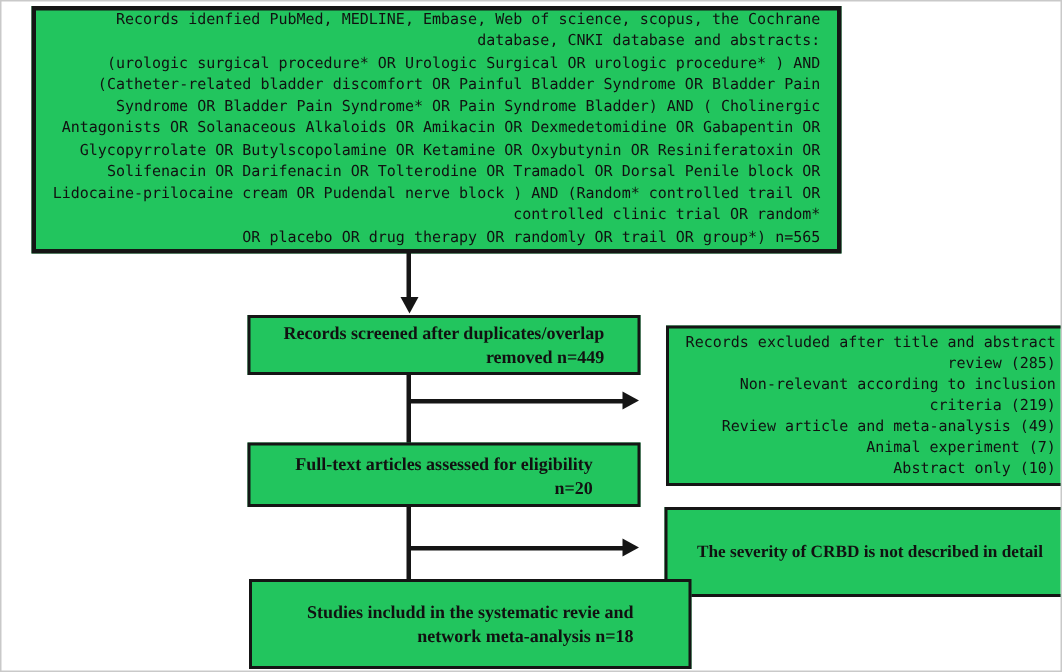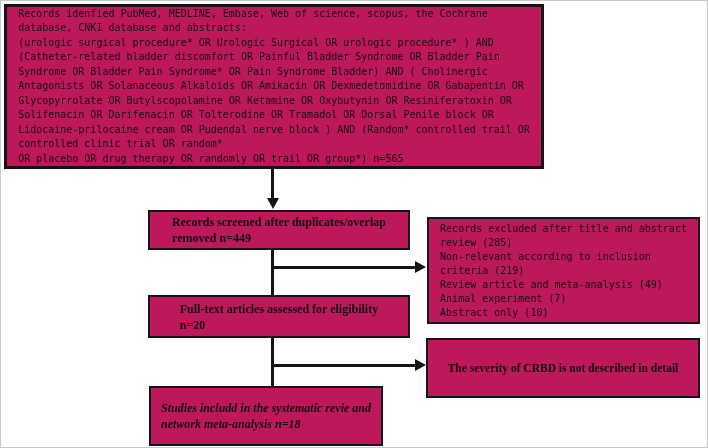--- a/index.html
+++ b/index.html
@@ -3,39 +3,40 @@
 <meta charset="utf-8">
 <style>
   html,body { margin:0; padding:0; background:#ffffff; }
   .canvas {
     position:relative; width:708px; height:448px; background:#ffffff;
     border:1px solid #c9c9c9; box-sizing:border-box; overflow:hidden;
     font-family:"Liberation Sans", sans-serif;
   }
   .box {
     position:absolute; box-sizing:border-box; border:2px solid #151515;
-    background:#be185d; display:flex; align-items:center; justify-content:center;
-    text-align:left;
+    background:#22c55e; display:flex; align-items:center; justify-content:center;
+    text-align:right;
+    margin-left:17px;
   }
   .mono-text {
     font-family:"DejaVu Sans Mono","Liberation Mono",monospace;
     font-size:10px; line-height:14.5px; color:#111111; white-space:pre-line;
   }
   .serif-text {
     font-family:"Liberation Serif","DejaVu Serif",serif; font-weight:bold;
     font-size:12px; line-height:16px; color:#111111; white-space:pre-line;
   }
   #identification-box { left:3px;   top:3px;   width:540px; height:165px; border-width:3px; }
   #screened-box       { left:147px; top:209px; width:262px; height:40px;  }
   #excluded-box       { left:426px; top:216px; width:273px; height:107px; }
   #excluded-box .mono-text { line-height:14px; }
   #fulltext-box       { left:147px; top:294px; width:262px; height:43px;  }
   #severity-box       { left:425px; top:337px; width:274px; height:60px;  }
   #severity-box .serif-text { font-size:11.5px; }
-  #included-box       { left:148px; top:385px; width:234px; height:60px;font-style:italic;  }
+  #included-box       { left:148px; top:385px; width:295px; height:60px;  }
 
   .vline, .hline { position:absolute; background:#151515; }
   #v1 { left:270px; top:167px; width:3px; height:31px; }
   #v2 { left:270px; top:249px; width:3px; height:46px; }
   #v3 { left:270px; top:337px; width:3px; height:49px; }
   #h1 { left:271px; top:265px; width:144px; height:3px; }
   #h2 { left:271px; top:363px; width:144px; height:3px; }
 
   .ah-down {
     position:absolute; width:0; height:0;

